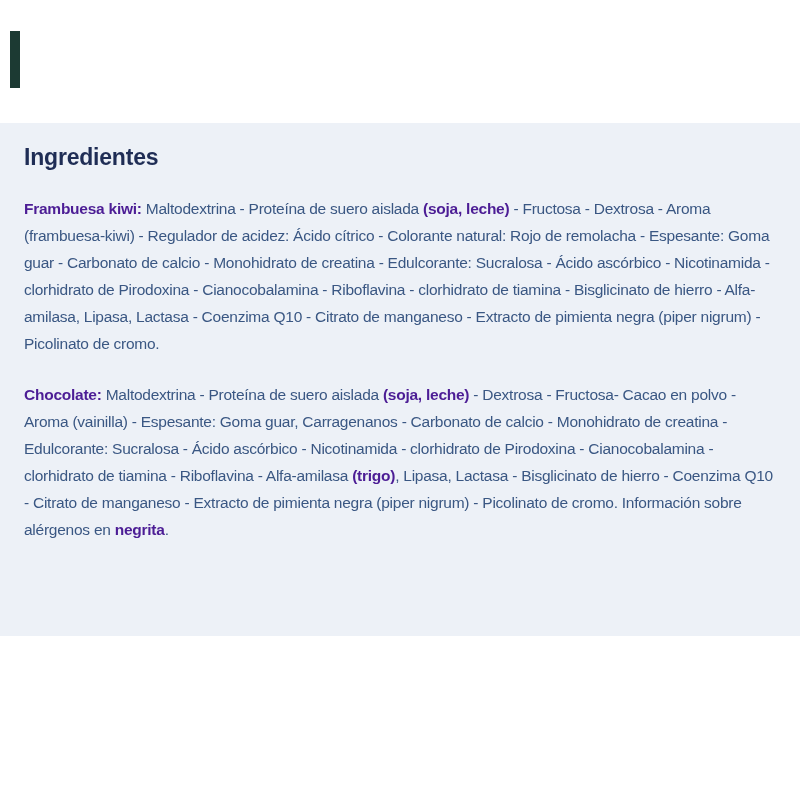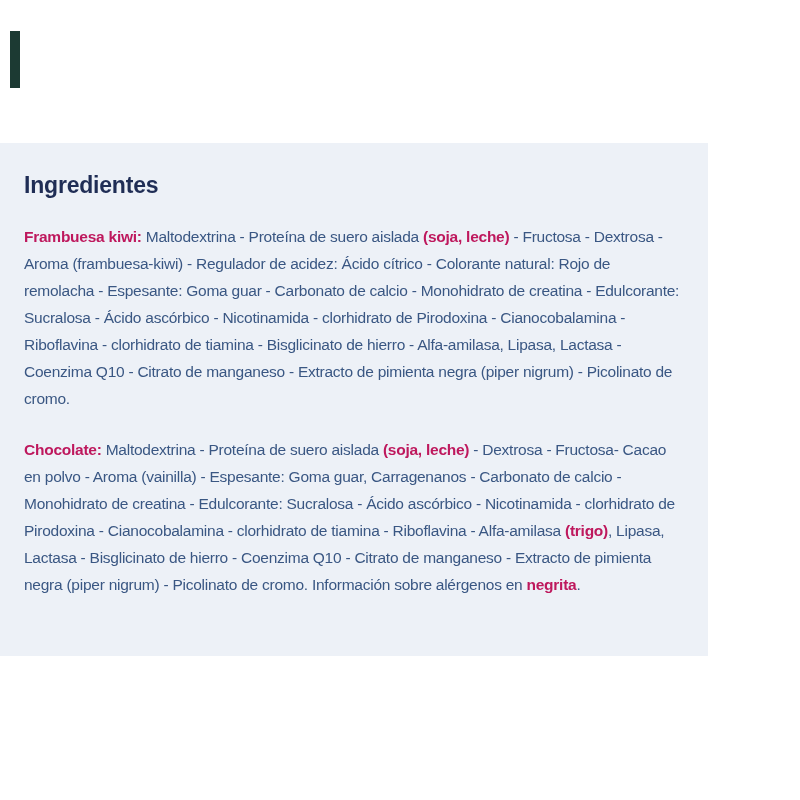--- a/index.html
+++ b/index.html
@@ -18,27 +18,27 @@
   .accent-bar {
     position: absolute;
     left: 10px;
     top: 31px;
     width: 10px;
     height: 57px;
     background: #1c3a33;
   }
   .panel {
     position: absolute;
-    top: 143px;
+    top: 123px;
     left: 0;
-    width: 708px;
+    width: 800px;
     min-height: 513px;
     box-sizing: border-box;
     background: #edf1f7;
-    padding: 28px 24px 14px 24px;
+    padding: 20px 24px 14px 24px;
   }
   h1.title {
     margin: 0 0 24px 0;
     font-size: 23px;
     line-height: 28px;
     font-weight: bold;
     color: #1f2d55;
     letter-spacing: -0.2px;
   }
   p.ing {
@@ -46,21 +46,21 @@
     font-size: 15.5px;
     line-height: 27px;
     color: #3a5783;
     letter-spacing: -0.25px;
   }
   p.ing.first {
     margin-bottom: 24px;
   }
   p.ing .b {
     font-weight: bold;
-    color: #be185d;
+    color: #4c1d95;
   }
   p.allergen {
     margin: 51px 0 0 0;
     font-size: 15.5px;
     line-height: 27px;
     font-weight: bold;
     color: #2b3e66;
     letter-spacing: -0.25px;
   }
   p.allergen .muted {

